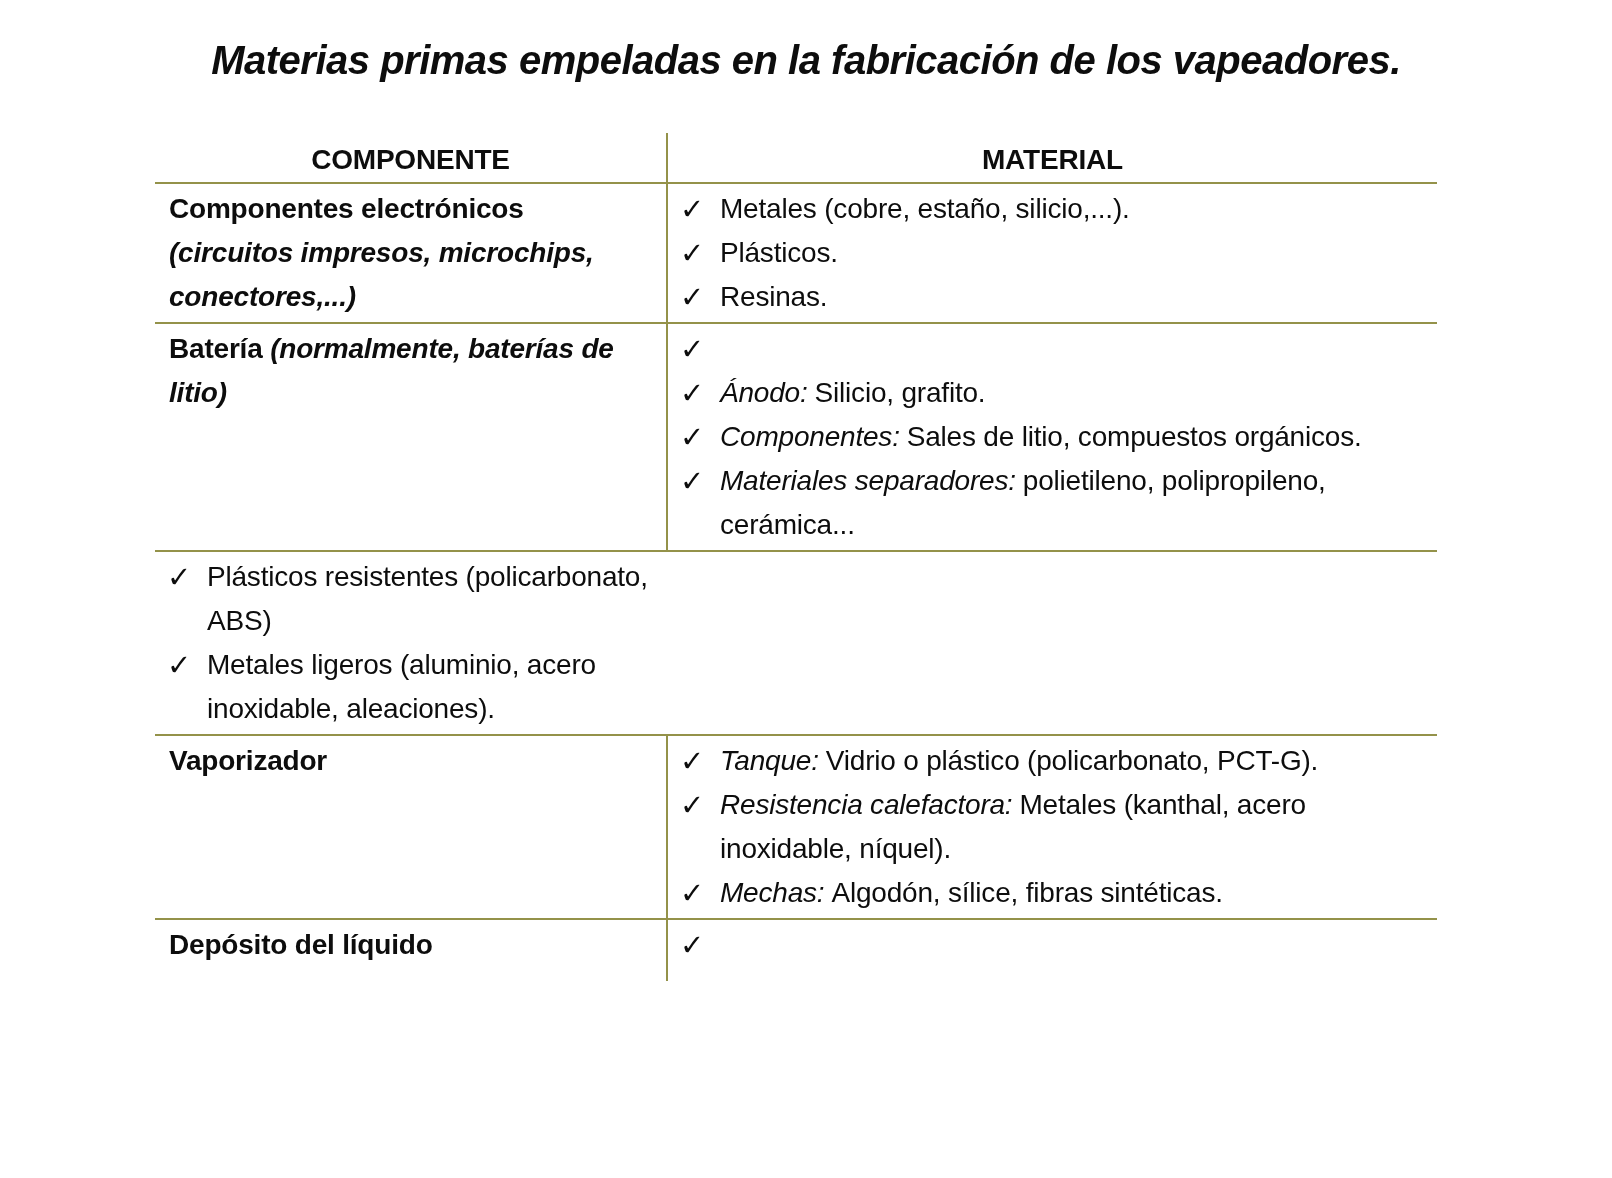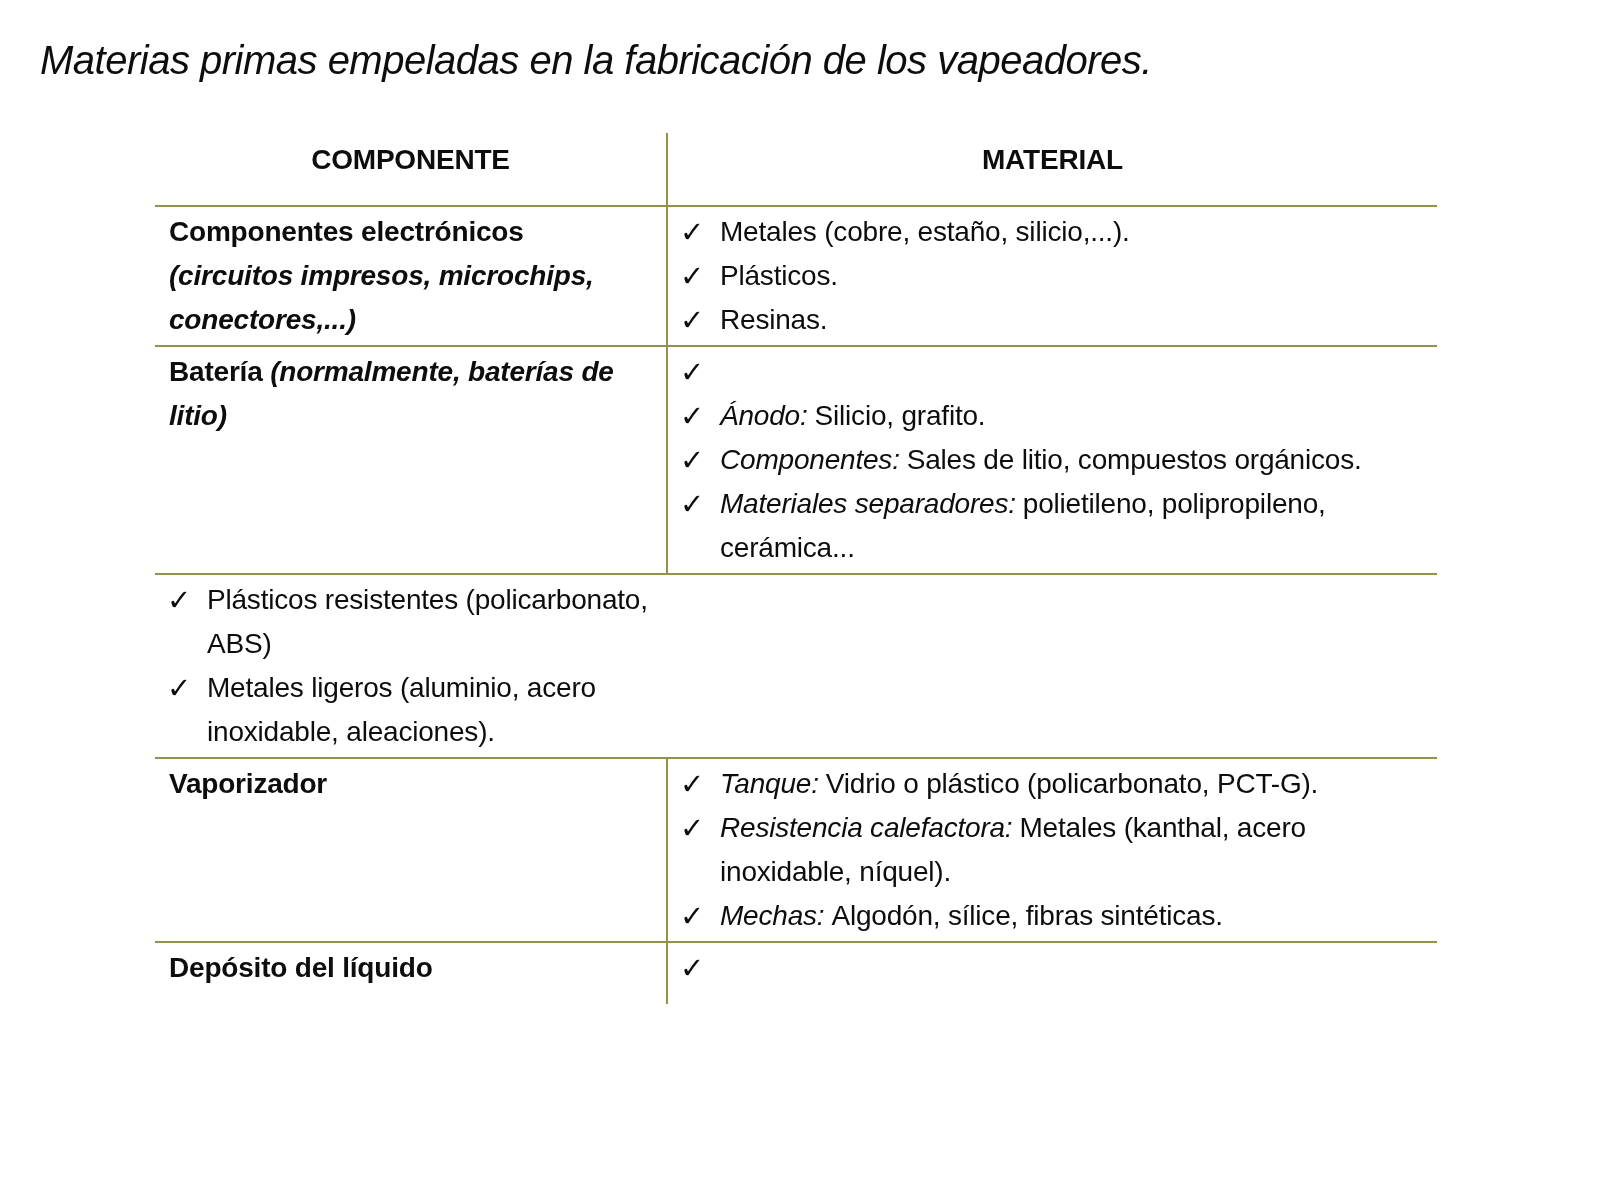--- a/index.html
+++ b/index.html
@@ -11,22 +11,23 @@
     width: 1612px;
     height: 1178px;
     overflow: hidden;
     position: relative;
     font-family: "Liberation Sans", sans-serif;
     color: #0d0d0d;
     letter-spacing: -0.2px;
   }
   .title {
     margin: 36px 40px 0 40px;
+    text-align: center;
     font-size: 40px;
-    font-weight: normal;
+    font-weight: bold;
     font-style: italic;
     line-height: 1.2;
     letter-spacing: -0.5px;
   }
   .table {
     position: absolute;
     left: 155px;
     top: 133px;
     width: 1282px;
     font-size: 28px;
@@ -50,21 +51,21 @@
   }
   .mat-cell {
     padding: 3px 0 3px 0;
   }
   .trow.last .cell {
     padding-bottom: 14px;
   }
   .header-row .cell {
     text-align: center;
     font-weight: bold;
-    padding: 5px 8px 23px 8px;
+    padding: 5px 8px 0 8px;
   }
   .comp-note {
     font-weight: bold;
     font-style: italic;
   }
   .mat-item {
     display: flex;
     align-items: flex-start;
   }
   .check {

